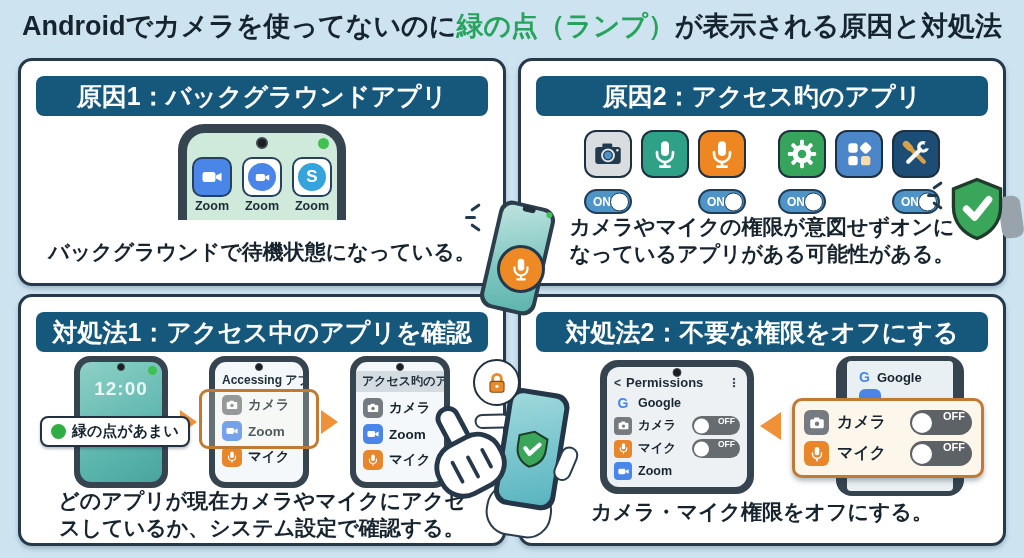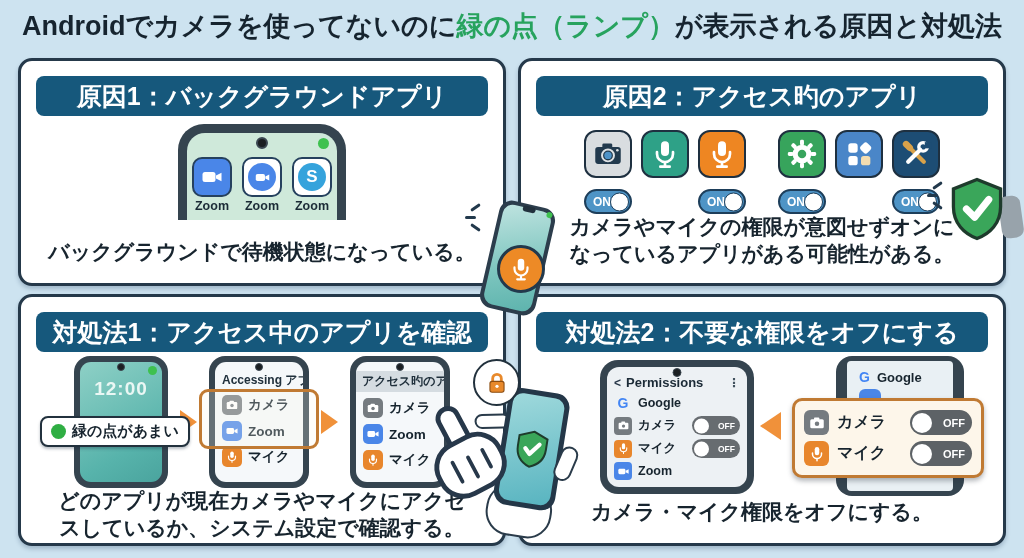--- a/index.html
+++ b/index.html
@@ -130,21 +130,21 @@
   .pPerm .camdot { width:9px; height:9px; left:50%; top:1px; transform:translateX(-50%); border-width:1.5px; }
   .permhead { display:flex; align-items:center; gap:5px; margin:5px 7px 2px 7px; }
   .permhead .bk { font-size:12px; font-weight:700; color:#28384a; }
   .permhead .pt { font-size:13px; font-weight:800; color:#1b2a36; }
   .permhead .menu { margin-left:auto; font-size:12px; font-weight:800; color:#42525e; }
   .permrow { display:flex; align-items:center; gap:6px; margin:4px 7px; }
   .permrow .ric { width:18px; height:18px; border-radius:4px; display:flex; align-items:center; justify-content:center; flex:0 0 auto; }
   .permrow .rlb { font-size:12.5px; font-weight:800; }
   .g-letter { font-weight:800; color:#4285f4; font-size:14px; }
   .toggle-off { margin-left:auto; width:48px; height:19px; border-radius:10px; background:#676c70;
-    position:relative; display:flex; align-items:center; }
+    position:relative; display:flex; align-items:flex-start; }
   .toggle-off .knob { position:absolute; left:1.5px; top:50%; transform:translateY(-50%);
     width:15px; height:15px; border-radius:50%; background:#fff; }
   .toggle-off .t-lb { margin-left:auto; color:#fff; font-size:8.5px; font-weight:800; margin-right:5px; }
   .pGoog { position:absolute; left:300px; top:0; width:128px; height:140px; border-radius:16px; }
   .pGoog .screen { inset:5px 11px; border-radius:4px; background:#e9f0f4; }
   .googrow { display:flex; align-items:center; gap:7px; margin:8px 10px 4px 12px; }
   .googrow .rlb { font-size:13px; font-weight:800; }
   .zoomstub { width:22px; height:20px; border-radius:6px; background:#4a86e8; margin-left:12px; }
   .zpanel { position:absolute; left:256px; top:42px; width:192px; height:80px; z-index:5;
     background:#fdf6ea; border:3.5px solid #c07a33; border-radius:10px;

